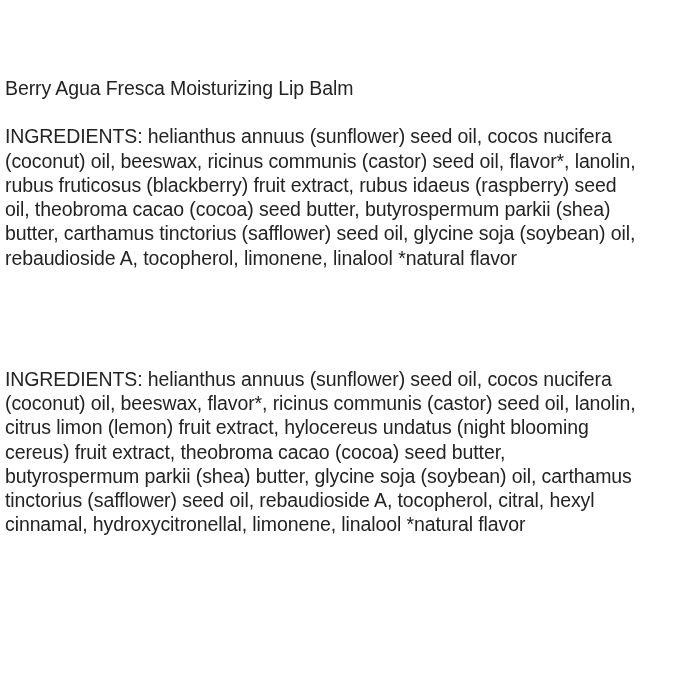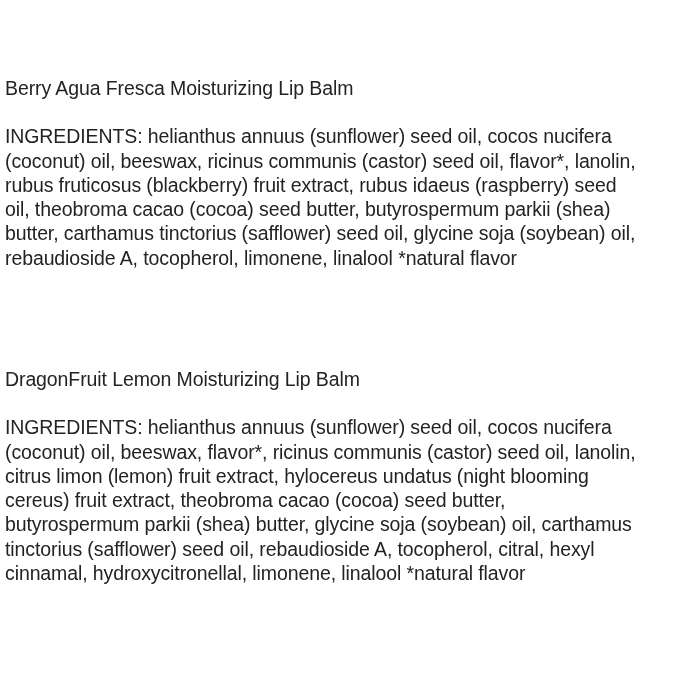--- a/index.html
+++ b/index.html
@@ -38,21 +38,20 @@
     <div class="product-title">Berry Agua Fresca Moisturizing Lip Balm</div>
     <div class="product-ingredients">INGREDIENTS: helianthus annuus (sunflower) seed oil, cocos nucifera
 (coconut) oil, beeswax, ricinus communis (castor) seed oil, flavor*, lanolin,
 rubus fruticosus (blackberry) fruit extract, rubus idaeus (raspberry) seed
 oil, theobroma cacao (cocoa) seed butter, butyrospermum parkii (shea)
 butter, carthamus tinctorius (safflower) seed oil, glycine soja (soybean) oil,
 rebaudioside A, tocopherol, limonene, linalool *natural flavor</div>
   </div>
 
   <div>
-    <div class="product-title">DragonFruit Lemon Moisturizing Lip Balm</div>
     <div class="product-ingredients">INGREDIENTS: helianthus annuus (sunflower) seed oil, cocos nucifera
 (coconut) oil, beeswax, flavor*, ricinus communis (castor) seed oil, lanolin,
 citrus limon (lemon) fruit extract, hylocereus undatus (night blooming
 cereus) fruit extract, theobroma cacao (cocoa) seed butter,
 butyrospermum parkii (shea) butter, glycine soja (soybean) oil, carthamus
 tinctorius (safflower) seed oil, rebaudioside A, tocopherol, citral, hexyl
 cinnamal, hydroxycitronellal, limonene, linalool *natural flavor</div>
   </div>
 
   <div>

